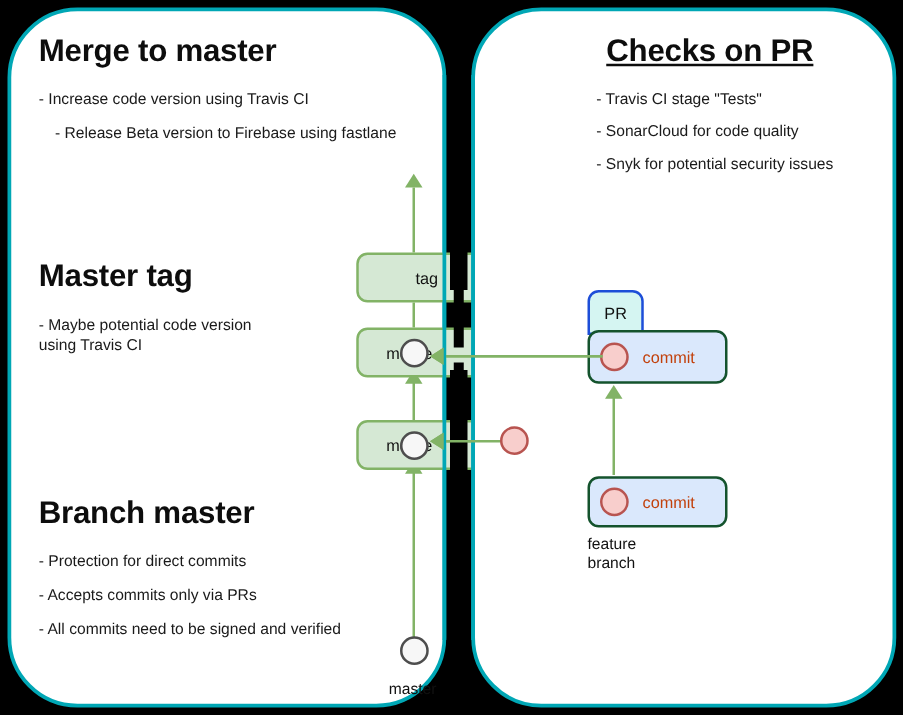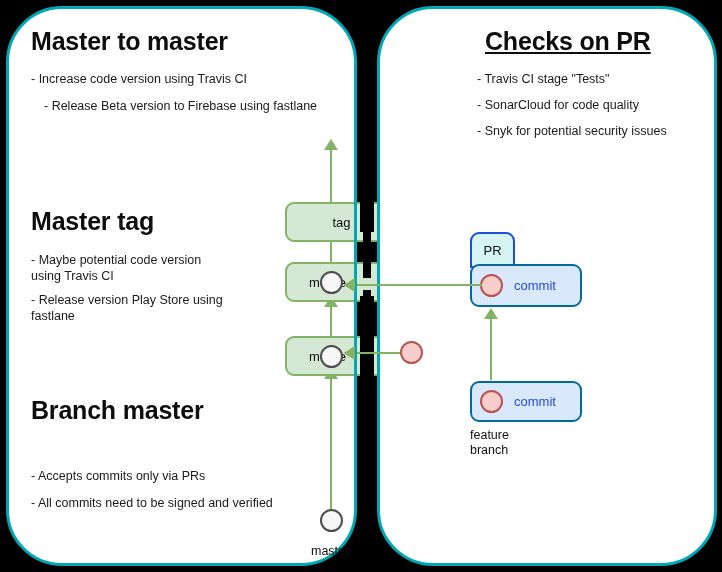--- a/index.html
+++ b/index.html
@@ -27,51 +27,51 @@
             border-left:7px solid transparent;border-right:7px solid transparent;
             border-bottom:11px solid #82b366;}
   .arrow-left{position:absolute;width:0;height:0;
             border-top:7px solid transparent;border-bottom:7px solid transparent;
             border-right:11px solid #82b366;}
 
   
   .gbox{position:absolute;background:#d5e8d4;border:2px solid #82b366;
         border-radius:9px;box-sizing:border-box;display:flex;align-items:center;
         justify-content:center;font-size:13px;color:#111;margin-left:38px;}
-  .bbox{position:absolute;background:#dae8fc;border:2px solid #0369a1;
+  .bbox{position:absolute;background:#dae8fc;border:2px solid #14532d;
         border-radius:9px;box-sizing:border-box;display:flex;align-items:center;
-        font-size:13px;color:#1d4ed8;}
+        font-size:13px;color:#c2410c;}
   .prtab{position:absolute;background:#d5f5f2;border:2px solid #1d4ed8;
          border-top-left-radius:9px;border-top-right-radius:9px;
          box-sizing:border-box;display:flex;align-items:center;
          justify-content:center;font-size:13px;color:#111;}
 
   
   .node{position:absolute;border-radius:50%;box-sizing:border-box;}
   .node.white{background:#f7f7f7;border:2px solid #4d4d4d;}
   .node.pink{background:#f8cecc;border:2px solid #b85450;}
 
   .gapmask{position:absolute;background:#000;}
 </style>
 </head>
 <body>
 
 <div class="stage">
 
   <div class="panel" id="panel-left"></div>
 
-  <div class="h1" style="left:31px;top:27px;">Master to master</div>
+  <div class="h1" style="left:31px;top:27px;">Merge to master</div>
   <div class="bullet" style="left:31px;top:71px;">- Increase code version using Travis CI</div>
   <div class="bullet" style="left:44px;top:98px;">- Release Beta version to Firebase using fastlane</div>
 
   <div class="h1" style="left:31px;top:207px;">Master tag</div>
   <div class="bullet wrap" style="left:31px;top:252px;">- Maybe potential code version using Travis CI</div>
-  <div class="bullet wrap" style="left:31px;top:292px;">- Release version Play Store using fastlane</div>
 
   <div class="h1" style="left:31px;top:396px;">Branch master</div>
+  <div class="bullet" style="left:31px;top:441px;">- Protection for direct commits</div>
   <div class="bullet" style="left:31px;top:468px;">- Accepts commits only via PRs</div>
   <div class="bullet" style="left:31px;top:495px;">- All commits need to be signed and verified</div>
 
   <div class="vline" style="left:330px;top:378px;height:142px;"></div>
   <div class="arrow-up" style="left:324px;top:368px;"></div>
 
   <div class="vline" style="left:330px;top:304px;height:32px;"></div>
   <div class="arrow-up" style="left:324px;top:296px;"></div>
 
   <div class="vline" style="left:330px;top:242px;height:20px;"></div>

